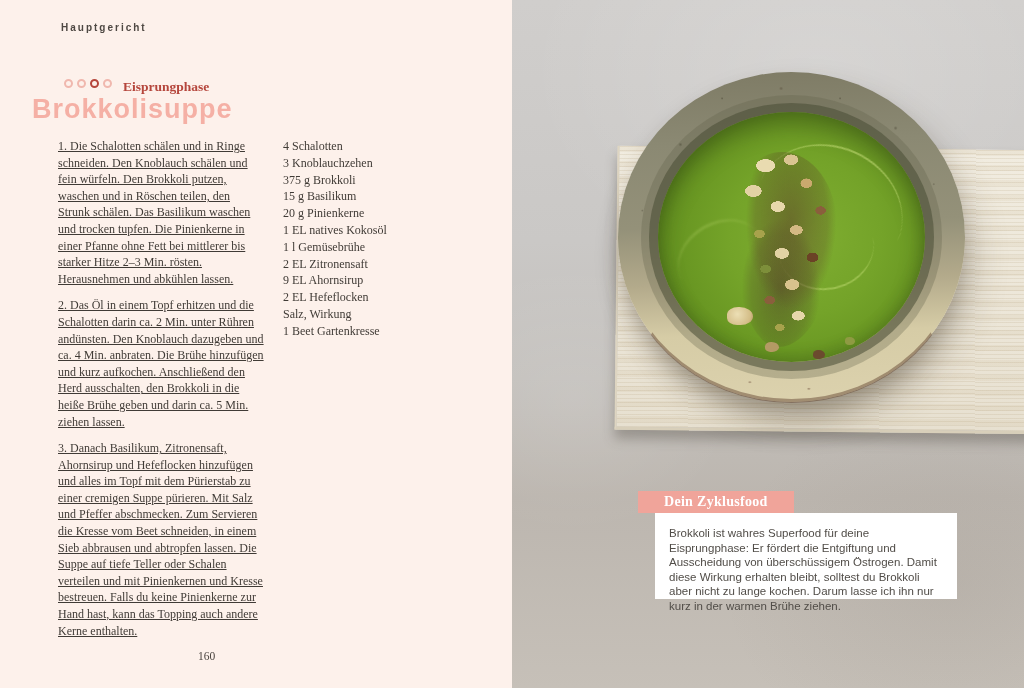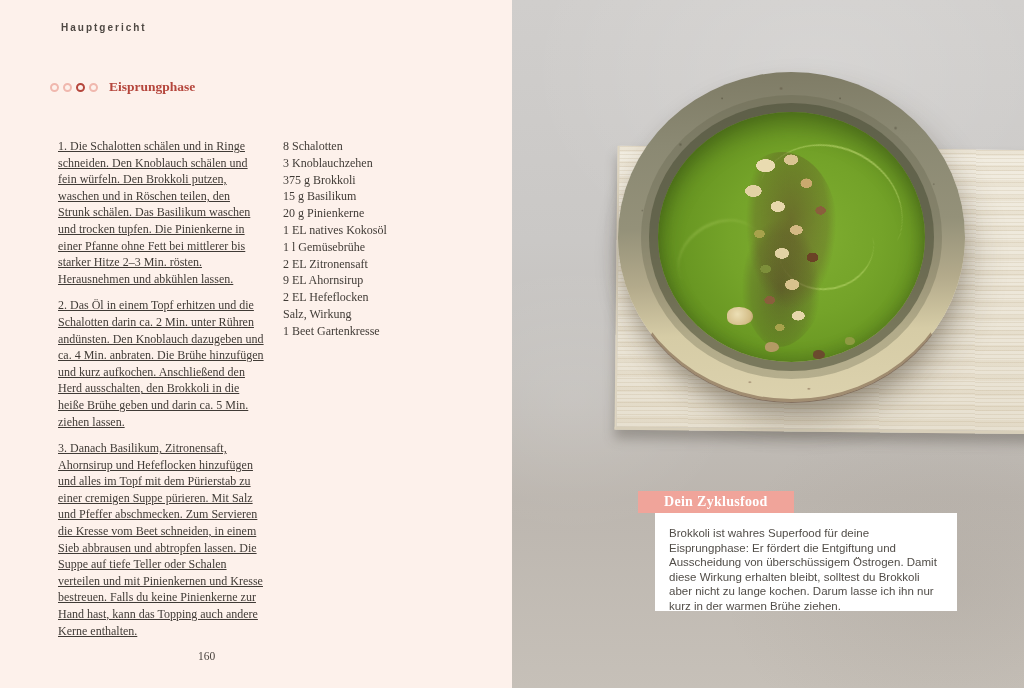--- a/index.html
+++ b/index.html
@@ -2,21 +2,21 @@
 <html><head>
 <meta charset="utf-8">
 <style>
   html,body{margin:0;padding:0;background:#888;}
   .spread{position:relative;width:1024px;height:688px;overflow:hidden;background:#ef4444;
           font-family:"Liberation Serif",serif;}
   
   .page-left{position:absolute;left:0;top:0;width:512px;height:688px;background:#fdf1eb;}
   .category{position:absolute;left:61px;top:22px;font-family:"Liberation Sans",sans-serif;
             font-size:10px;font-weight:700;letter-spacing:2px;color:#4e4843;}
-  .phase-row{position:absolute;left:50px;top:79px;display:flex;align-items:center;}
+  .phase-row{position:absolute;left:64px;top:79px;display:flex;align-items:flex-start;}
   .dot{width:9px;height:9px;border-radius:50%;border:2px solid #f0b8ae;box-sizing:border-box;
        margin-right:4px;background:transparent;}
   .dot.active{border-color:#b5463c;}
   .phase-label{margin-left:7px;font-size:13.5px;font-weight:700;color:#b5463c;}
   .title{position:absolute;left:32px;top:94px;margin:0;font-family:"Liberation Sans",sans-serif;
          font-size:27px;font-weight:700;letter-spacing:1px;color:#f5b0a5;}
   .steps{position:absolute;left:58px;top:138px;width:206px;font-size:12px;line-height:16.6px;
          color:#403b36;}
   .steps p{margin:0 0 10px 0;text-decoration:underline;}
   .ing-panel{position:absolute;left:283px;top:138px;width:150px;font-size:12px;line-height:16.8px;
@@ -88,51 +88,52 @@
        radial-gradient(50px 90px  at 45% 70%, rgba(74,51,40,.5),  rgba(74,51,40,.2) 60%, transparent 78%);}
   .nut{position:absolute;border-radius:50% 60% 55% 45%;}
   .n1{left:26%;top:78%;width:26px;height:18px;background:radial-gradient(circle at 40% 40%,#ecdfb5,#d3bc86 70%,#a98a56);}
   .n2{left:40%;top:92%;width:14px;height:10px;background:#b49a64;}
   .n3{left:58%;top:95%;width:12px;height:9px;background:#6b4a2e;}
   .n4{left:70%;top:90%;width:10px;height:8px;background:#8f9a43;}
   
   .callout-label{position:absolute;left:126px;top:491px;background:#f0a49a;color:#ffffff;
      font-family:"Liberation Serif",serif;font-weight:700;font-size:14px;line-height:22px;
      padding:0 26px;letter-spacing:.3px;}
-  .callout-card{position:absolute;left:143px;top:513px;width:302px;height:98px;background:#ffffff;
+  .callout-card{position:absolute;left:143px;top:513px;width:302px;height:86px;background:#ffffff;
      box-sizing:border-box;padding:13px 14px;}
   .callout-card p{margin:0;font-family:"Liberation Sans",sans-serif;font-size:11.5px;
      line-height:14.6px;color:#514d48;}
 </style>
 </head>
 <body>
 
 <div class="spread">
 
   <div class="page-left">
     <div class="category">Hauptgericht</div>
 
     <div class="phase-row">
       <span class="dot"></span>
       <span class="dot"></span>
       <span class="dot active"></span>
       <span class="dot"></span>
       <span class="phase-label">Eisprungphase</span>
     </div>
 
+    <h1 class="title">Brokkolisuppe</h1>
 
     <div class="steps">
       <p>1. Die Schalotten schälen und in Ringe schneiden. Den Knoblauch schälen und fein würfeln. Den Brokkoli putzen, waschen und in Röschen teilen, den Strunk schälen. Das Basilikum waschen und trocken tupfen. Die Pinienkerne in einer Pfanne ohne Fett bei mittlerer bis starker Hitze 2–3 Min. rösten. Herausnehmen und abkühlen lassen.</p>
       <p>2. Das Öl in einem Topf erhitzen und die Schalotten darin ca. 2 Min. unter Rühren andünsten. Den Knoblauch dazugeben und ca. 4 Min. anbraten. Die Brühe hinzufügen und kurz aufkochen. Anschließend den Herd ausschalten, den Brokkoli in die heiße Brühe geben und darin ca. 5 Min. ziehen lassen.</p>
       <p>3. Danach Basilikum, Zitronensaft, Ahornsirup und Hefeflocken hinzufügen und alles im Topf mit dem Pürierstab zu einer cremigen Suppe pürieren. Mit Salz und Pfeffer abschmecken. Zum Servieren die Kresse vom Beet schneiden, in einem Sieb abbrausen und abtropfen lassen. Die Suppe auf tiefe Teller oder Schalen verteilen und mit Pinienkernen und Kresse bestreuen. Falls du keine Pinienkerne zur Hand hast, kann das Topping auch andere Kerne enthalten.</p>
     </div>
 
     <div class="ing-panel">
       <div class="ing-list">
-        <div>8 Schalotten</div>
+        <div>4 Schalotten</div>
         <div>3 Knoblauchzehen</div>
         <div>375 g Brokkoli</div>
         <div>15 g Basilikum</div>
         <div>20 g Pinienkerne</div>
         <div>1 EL natives Kokosöl</div>
         <div>1 l Gemüsebrühe</div>
         <div>2 EL Zitronensaft</div>
         <div>9 EL Ahornsirup</div>
         <div>2 EL Hefeflocken</div>
         <div>Salz, Wirkung</div>

